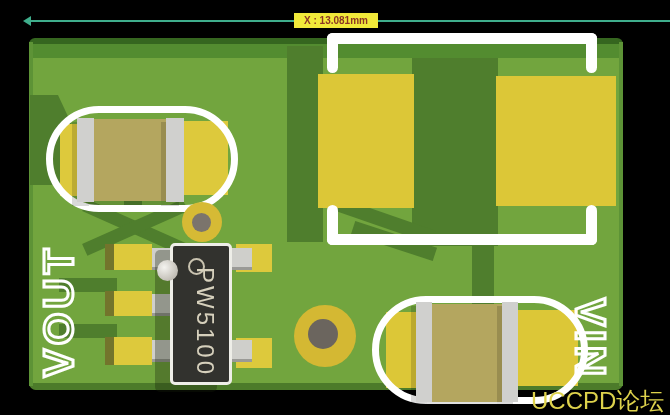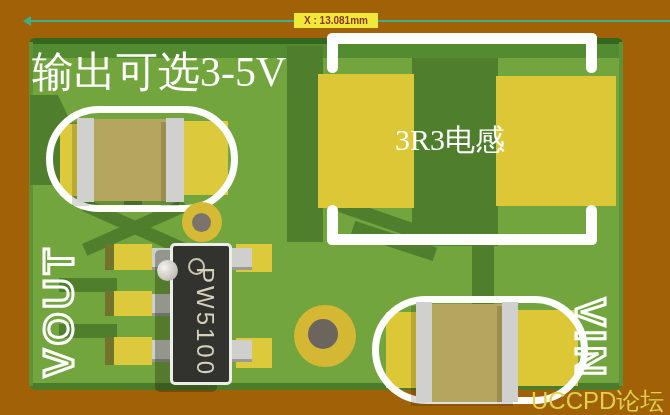--- a/index.html
+++ b/index.html
@@ -1,18 +1,18 @@
 <!DOCTYPE html>
 <html><head>
 <meta charset="utf-8">
 <style>
   html,body{margin:0;padding:0;background:#4a4a4a;}
   #canvas{
     position:relative;width:670px;height:415px;overflow:hidden;
-    background:#a16207;font-family:"Liberation Sans",sans-serif;
+    background:#000000;font-family:"Liberation Sans",sans-serif;
   }
   .abs{position:absolute;}
 
   
   .ruler-line{left:27px;top:20px;width:643px;height:2px;background:#3fae8c;}
   .ruler-arrow{left:23px;top:16px;width:0;height:0;
     border-top:5px solid transparent;border-bottom:5px solid transparent;
     border-right:8px solid #3fae8c;}
   .ruler-badge{left:294px;top:13px;width:84px;height:15px;background:#f1e93a;
     color:#8b3525;font-size:10px;font-weight:bold;line-height:15px;text-align:center;
@@ -198,21 +198,19 @@
     <div class="abs ic-body"></div>
     <div class="abs pin1-dot"></div>
     <div class="abs mark-ring"></div>
     <div class="abs ic-text">PW5100</div>
 
     <div class="abs ring via-ring"></div>
     <div class="abs bore via-bore"></div>
     <div class="abs ring hole-ring"></div>
     <div class="abs bore hole-bore"></div>
 
-    <div class="abs cjk label-output">输出可选3-5V</div>
-    <div class="abs cjk label-inductor">3R3电感</div>
 
     <div class="abs outline-text vout">VOUT</div>
     <div class="abs outline-text vin">VIN</div>
   </div>
 
   <div class="abs watermark">UCCPD论坛</div>
 </div>
 
 </body></html>

